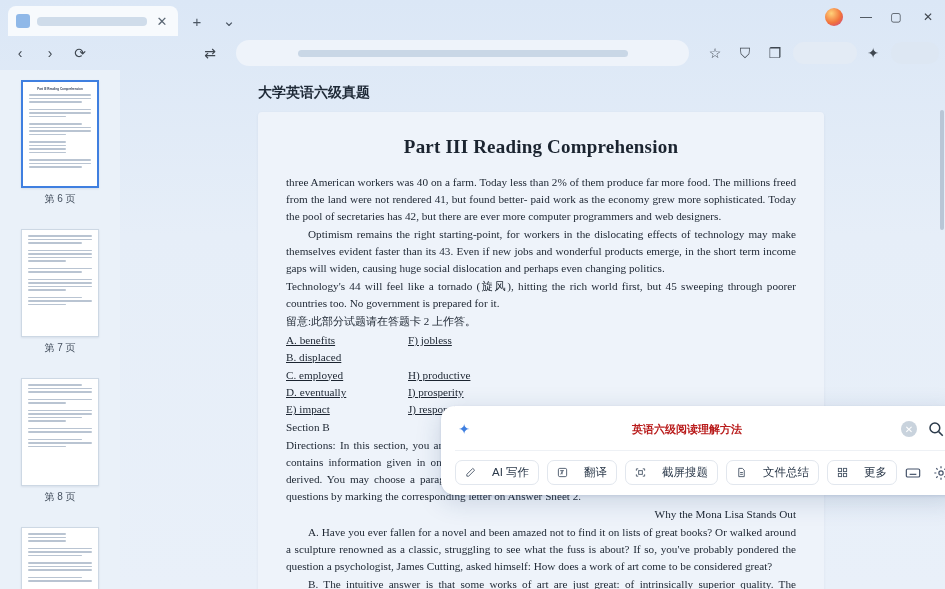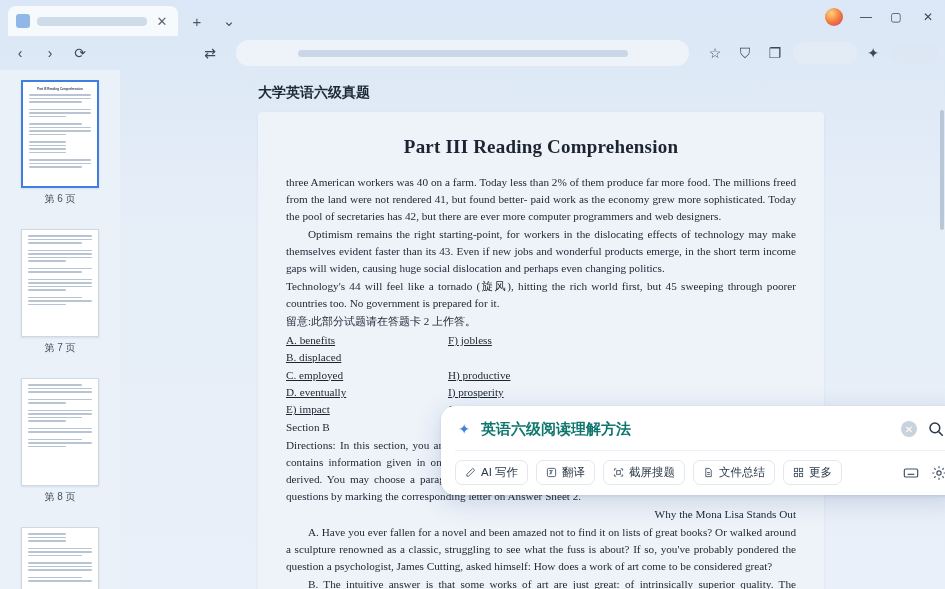--- a/index.html
+++ b/index.html
@@ -193,21 +193,21 @@
     line-height: 1.52;
     text-align: justify;
     margin-bottom: 1px;
   }
   .page p.indent { text-indent: 22px; }
   .page p.center { text-align: right; text-indent: 0; }
   .page .note { font-size: 11px; }
   .opts { margin-top: 2px; text-decoration: underline; }
   .opt-row { display: flex; font-size: 11.2px; line-height: 1.55; }
   .opt-row .c1 { width: 122px; }
-  .opt-row .c2 { width: 140px; margin-left: 40px; }
+  .opt-row .c2 { width: 140px; }
   .sec { font-size: 11.2px; line-height: 1.6; }
 
   
   .ai-panel {
     position: absolute;
     left: 441px; top: 336px;
     width: 520px;
     background: #ffffff;
     border-radius: 14px;
     box-shadow: 0 6px 26px rgba(30,60,110,.18), 0 1px 3px rgba(30,60,110,.12);
@@ -217,43 +217,44 @@
     display: flex; align-items: center; gap: 8px;
     padding-bottom: 10px;
   }
   .ai-spark {
     width: 18px; height: 18px; flex: none;
     display: flex; align-items: center; justify-content: center;
     color: #3f7fe0; font-size: 14px;
   }
   .ai-query {
     flex: 1;
-    font-size: 15px;
+    font-size: 11px;
     font-weight: bold;
-    color: #0f766e;
+    color: #b91c1c;
     font-family: "Liberation Sans", sans-serif;
+    text-align: center;
   }
   .ai-clear {
     width: 16px; height: 16px; border-radius: 50%;
     background: #c9d3dd; color: #fff;
     font-size: 10px; display: flex; align-items: center; justify-content: center;
     flex: none;
   }
   .ai-search {
     width: 22px; height: 22px; flex: none;
     display: flex; align-items: center; justify-content: center;
     color: #2b3a4a;
   }
   .ai-row2 {
     display: flex; align-items: center; gap: 8px;
     border-top: 1px solid #eef1f5;
     padding-top: 9px;
   }
   .chip {
-    display: flex; align-items: center; gap: 5px;
+    display: flex; align-items: center; gap: 16px;
     height: 25px;
     padding: 0 9px;
     border: 1px solid #e2e7ee;
     border-radius: 7px;
     font-size: 11.5px;
     color: #2c3a4b;
     background: #fff;
     white-space: nowrap;
   }
   .chip .ci { font-size: 11px; color: #4a5869; display: flex; }

